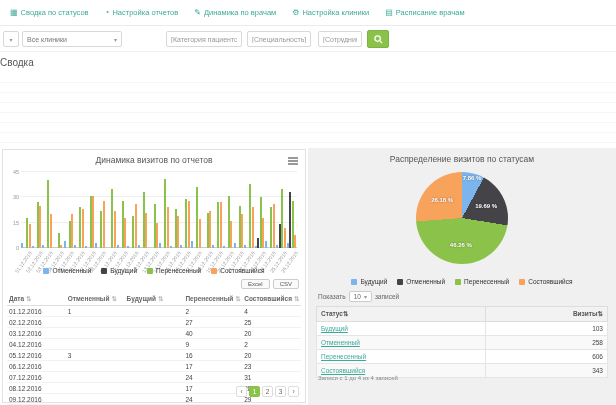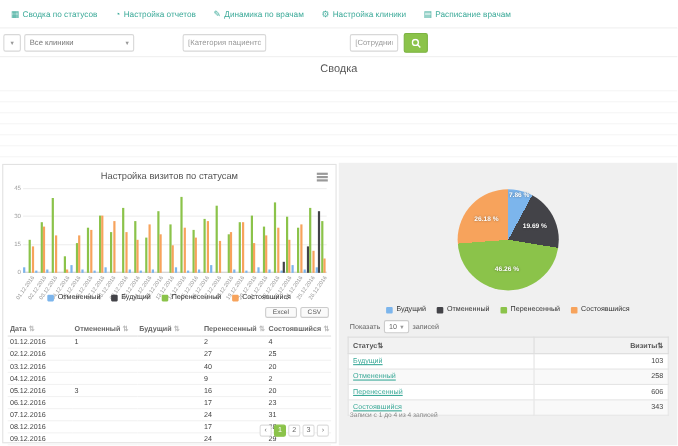--- a/index.html
+++ b/index.html
@@ -15,21 +15,21 @@
   input.ctl { display:block; }
   input.ctl::placeholder { color:#999; }
   .ctl.mini { left:3px; width:16px; justify-content:center; }
   .ctl.clinics { left:22px; width:100px; justify-content:space-between; color:#777; }
   .ctl.in-cat { left:166px; width:76px; }
   .ctl.in-spec { left:247px; width:64px; }
   .ctl.in-emp { left:318px; width:44px; }
   .chev { color:#999; font-size:6px; }
   .searchbtn { position:absolute; left:367px; top:4px; width:22px; height:18px; background:#8bc34a; border:1px solid #7cb342; border-radius:2px; display:flex; align-items:center; justify-content:center; cursor:pointer; }
 
-  .summary-title { position:absolute; top:57px; left:0; right:0; text-align:center; font-size:10px; color:#555; }
+  .summary-title { position:absolute; top:57px; left:0; right:0; font-size:10px; color:#555; }
   .summary-rows { position:absolute; top:73px; left:0; right:0; }
   .summary-row { height:10px; border-bottom:1px solid #f6f6f6; }
 
   .left-card { position:absolute; left:2px; top:149px; width:304px; height:254px; background:#fff; border:1px solid #e2e2e2; }
   .card-title { text-align:center; font-size:8.5px; color:#555; padding-top:5px; }
   .hamburger { position:absolute; top:7px; right:7px; width:10px; cursor:pointer; }
   .hamburger i { display:block; height:1.5px; background:#999; margin-bottom:1.5px; }
 
   .chart-area { position:absolute; left:18px; right:8px; top:22px; height:76px; }
   .gridline { position:absolute; left:0; right:0; height:1px; background:#eee; }
@@ -108,20 +108,21 @@
 
   <div class="filterbar">
     <div class="ctl mini">
       <span class="chev">▾</span>
     </div>
     <div class="ctl clinics">
       <span>Все клиники</span>
       <span class="chev">▾</span>
     </div>
     <input class="ctl in-cat" placeholder="[Категория пациентов]" style="">
+    <input class="ctl in-spec" placeholder="[Специальность]" style="">
     <input class="ctl in-emp" placeholder="[Сотрудник]" style="">
     <button class="searchbtn">
       <svg width="9" height="9" viewBox="0 0 10 10">
           <circle cx="4" cy="4" r="3" fill="none" stroke="#fff" stroke-width="1.4"></circle>
           <line x1="6.3" y1="6.3" x2="9" y2="9" stroke="#fff" stroke-width="1.4"></line>
         </svg>
     </button>
   </div>
 
   <div class="summary-title">Сводка</div>
@@ -129,21 +130,21 @@
       <div class="summary-row"></div>
       <div class="summary-row"></div>
       <div class="summary-row"></div>
       <div class="summary-row"></div>
       <div class="summary-row"></div>
       <div class="summary-row"></div>
       <div class="summary-row"></div>
     </div>
 
   <section class="left-card">
-    <div class="card-title">Настройка визитов по статусам</div>
+    <div class="card-title">Динамика визитов по отчетов</div>
     <div class="hamburger">
         <i></i>
         <i></i>
         <i></i>
       </div>
     <div class="chart-area" id="chartArea">
         <div class="gridline zero" style="bottom: 0%;"></div>
         <div class="ytick" style="bottom: 0%;">0</div>
         <div class="gridline" style="bottom: 33.3333%;"></div>
         <div class="ytick" style="bottom: 33.3333%;">15</div>
@@ -491,20 +492,21 @@
     <div class="pagination" id="pag">
         <span class="pagbtn">‹</span>
         <span class="pagbtn active">1</span>
         <span class="pagbtn">2</span>
         <span class="pagbtn">3</span>
         <span class="pagbtn">›</span>
       </div>
   </section>
 
   <section class="right-panel">
+    <div class="card-title">Распределение визитов по статусам</div>
     <div class="pie-area">
       <div class="pie" id="pie" style="background: conic-gradient(rgb(124, 181, 236) 0%, rgb(124, 181, 236) 7.8626%, rgb(67, 67, 72) 7.8626%, rgb(67, 67, 72) 27.5573%, rgb(139, 195, 74) 27.5573%, rgb(139, 195, 74) 73.8168%, rgb(247, 163, 92) 73.8168%, rgb(247, 163, 92) 100%);">
           <span class="plabel" style="left: 56.0248px; top: 6.24445px;">7.86 %</span>
           <span class="plabel" style="left: 70.2168px; top: 34.0606px;">19.69 %</span>
           <span class="plabel" style="left: 44.8349px; top: 72.9748px;">46.26 %</span>
           <span class="plabel" style="left: 26.2118px; top: 27.6308px;">26.18 %</span>
         </div>
     </div>
     <div class="legend" id="pieLegend">
         <span class="li">

